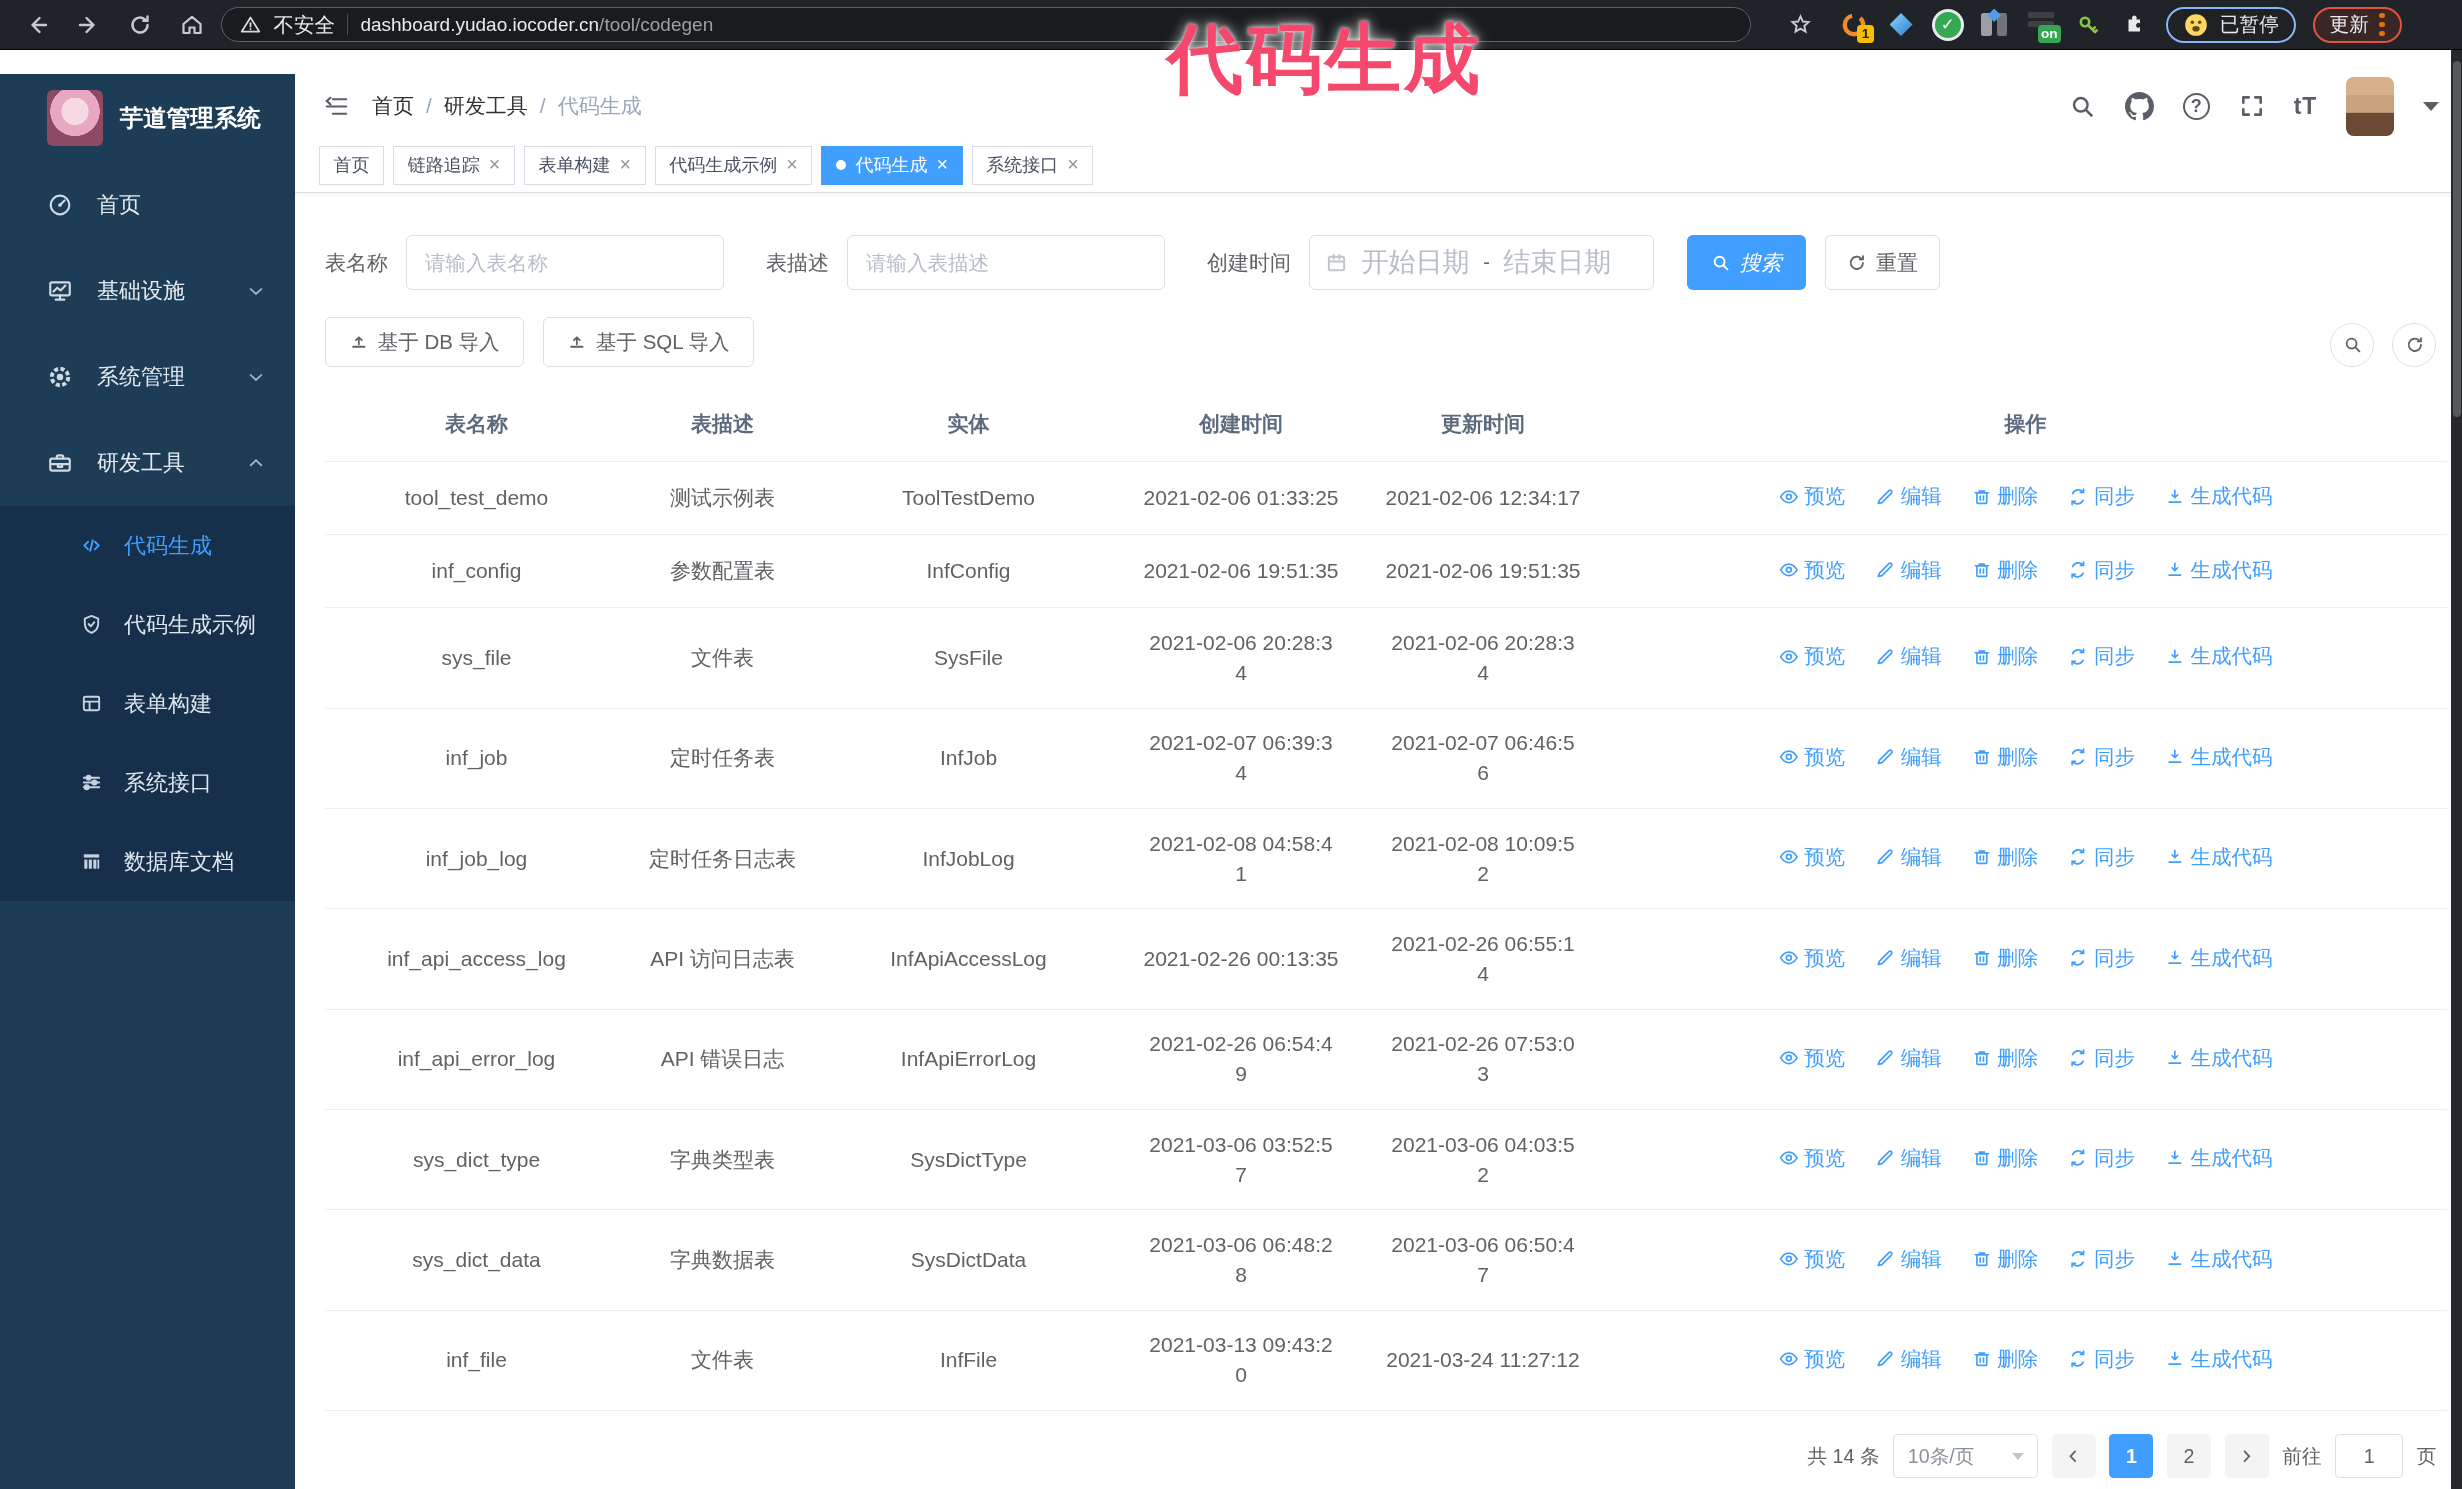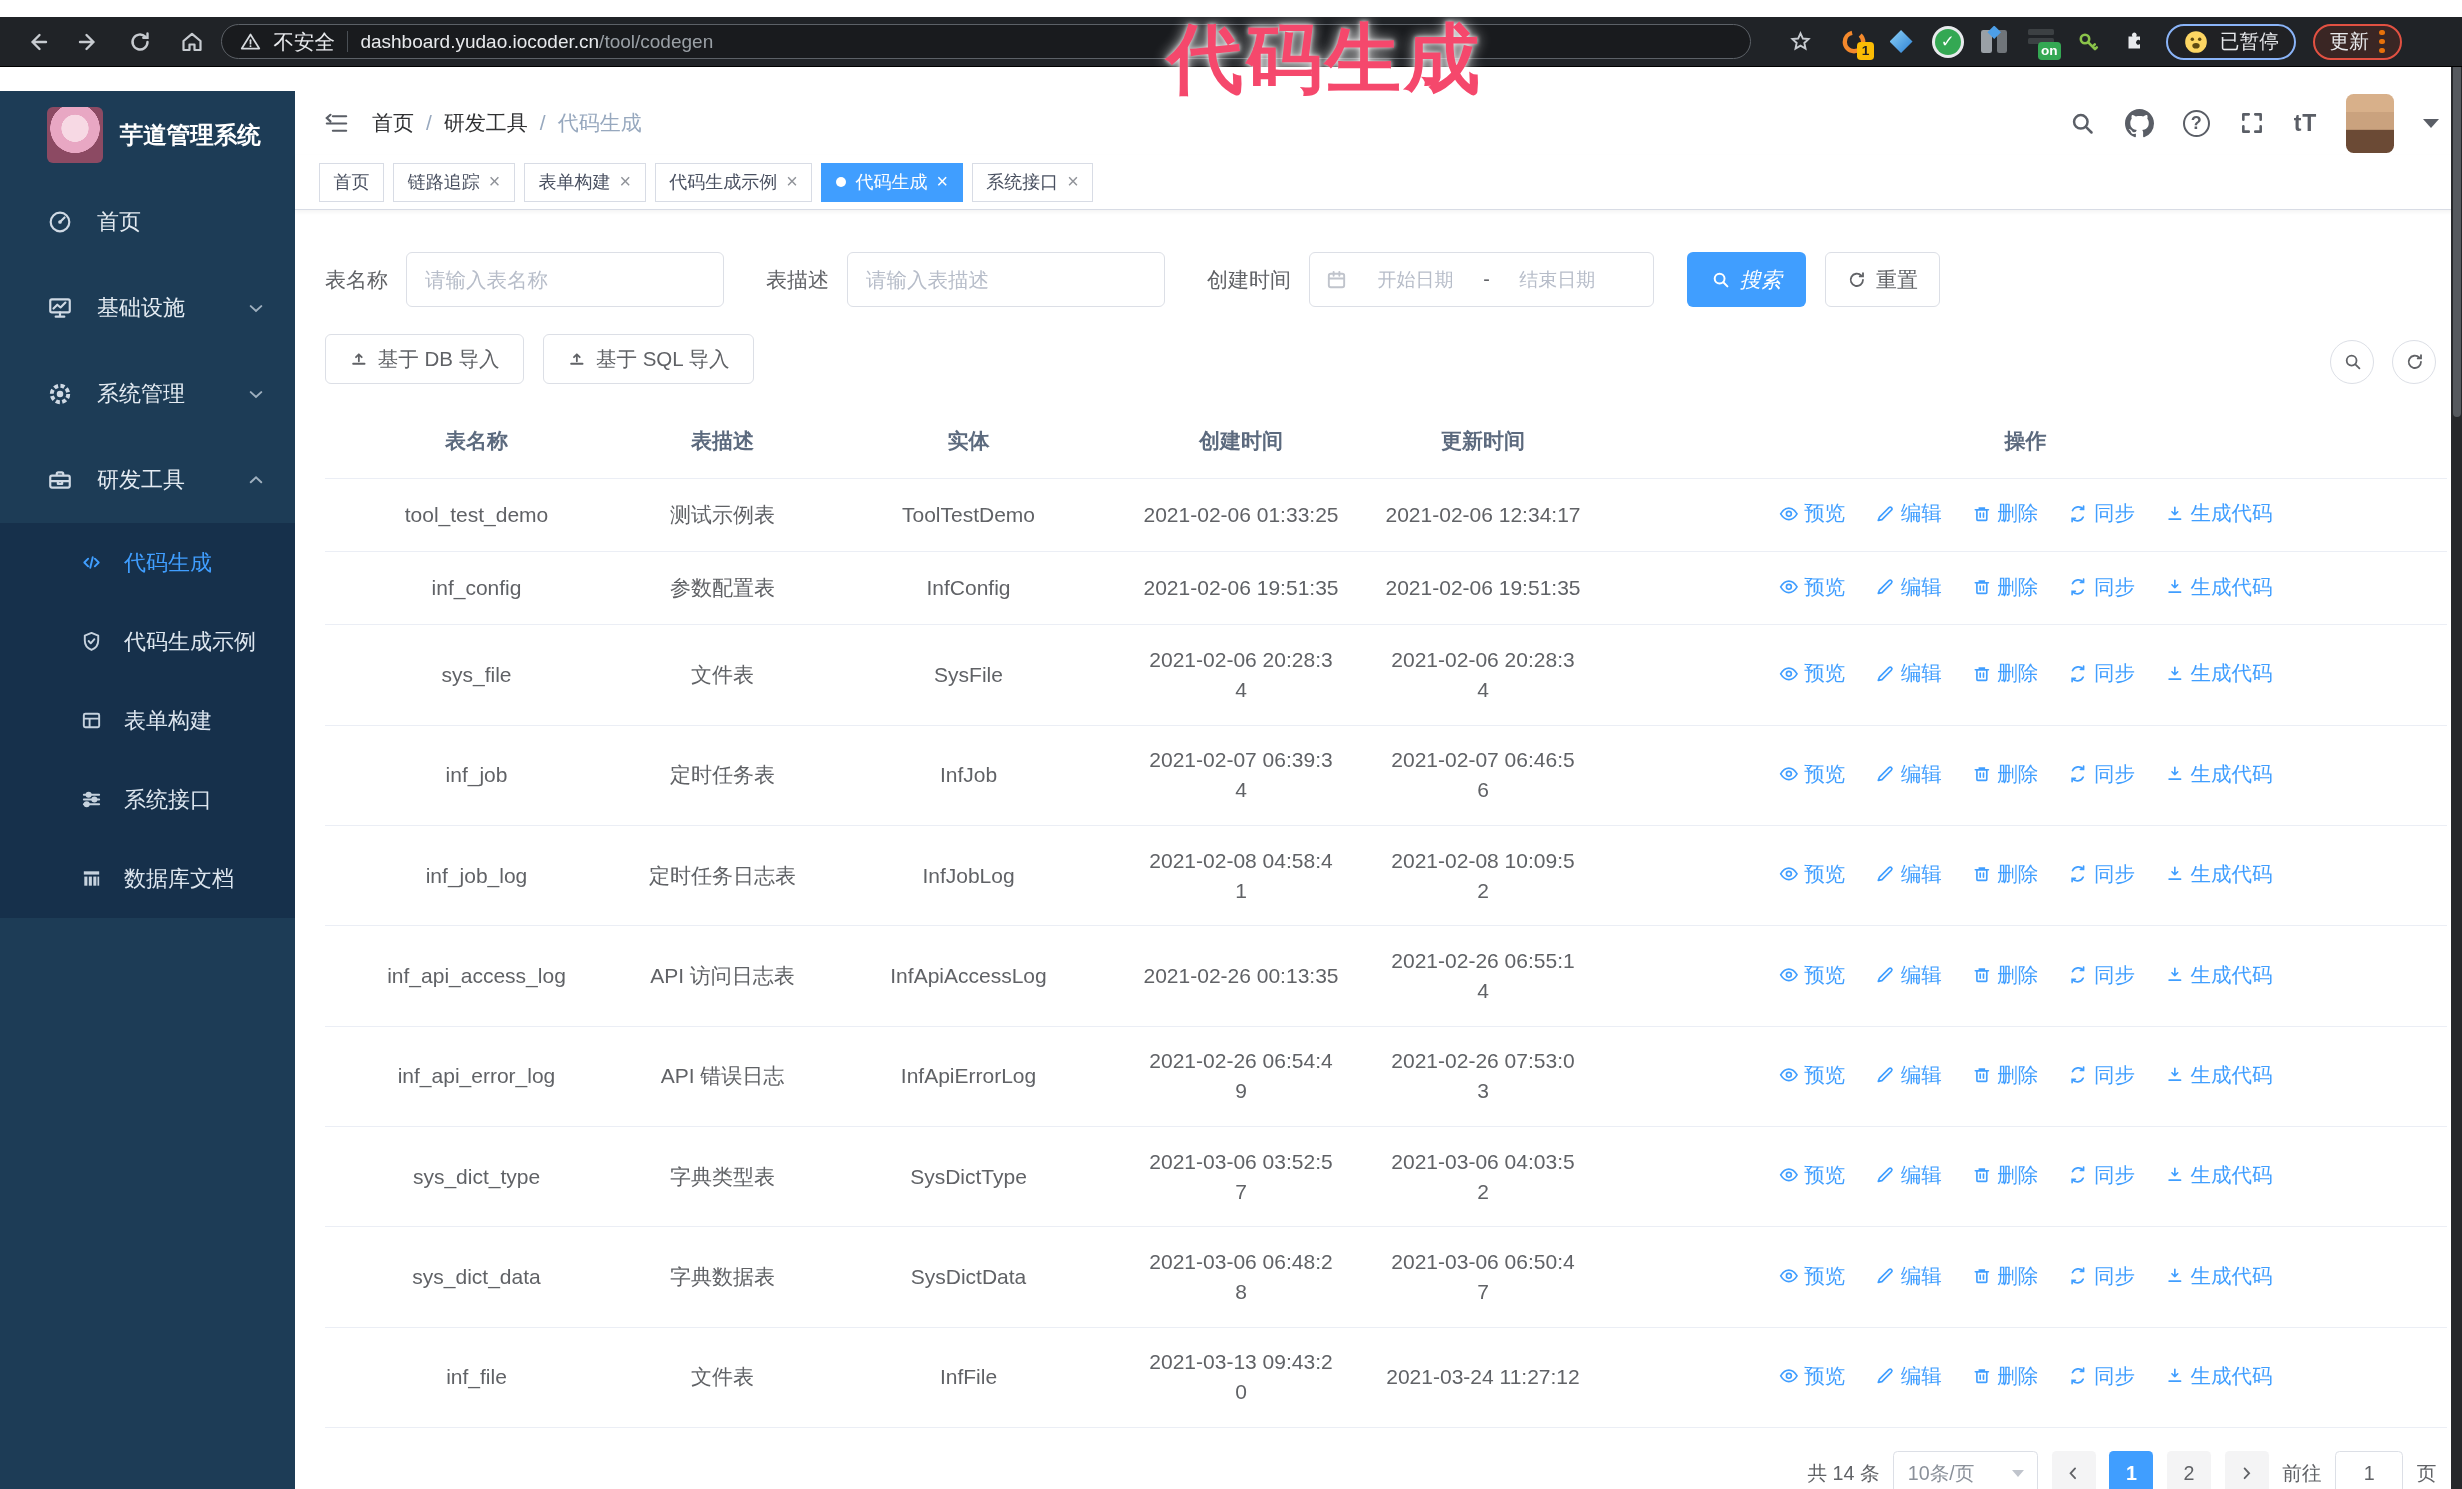--- a/index.html
+++ b/index.html
@@ -2,21 +2,21 @@
 <html style="--primary: #409EFF; --overlay-pink: #f5486c; --sidebar-bg: #1d3c56; --submenu-bg: #16304b;font-size:12px"><head>
 <meta charset="utf-8">
 <style>
   * { box-sizing: border-box; margin: 0; padding: 0; }
   html,body { width:2462px; height:1490px; overflow:hidden;
     font-family:"Liberation Sans","DejaVu Sans",sans-serif; background:#fff; }
   svg { display:block; }
 
   
   .browser-bar { position:relative; z-index:40; height:50px; background:#202327;
-    display:flex; align-items:center; padding:0 15px; gap:7.6px; border-bottom:1.5px solid #000;margin-top:17px; }
+    display:flex; align-items:center; padding:0 15px; gap:7.6px; border-bottom:1.5px solid #000; }
   .nav-ic { width:44px; height:44px; display:flex; align-items:center; justify-content:center;
     color:#c7cbd0; flex:0 0 auto; border-radius:50%; }
   .url-pill { width:1530px; height:35px; background:#191b1e; border:1.5px solid #5c6167;
     border-radius:18px; display:flex; align-items:center; padding:0 18px; gap:12px; flex:0 0 auto; }
   .url-pill .warn { color:#d6dade; }
   .url-divider { width:1.5px; height:21px; background:#4a4f55; }
   .url-text { font-size:19px; color:#e8eaed; white-space:nowrap; }
   .url-text .path { color:#9aa0a6; }
   .sec-label { font-size:20.5px; color:#e8eaed; white-space:nowrap; }
   .chrome-right { display:flex; align-items:center; gap:16.7px; margin-left:19.7px; }
@@ -95,21 +95,21 @@
   .filter-row { display:flex; align-items:center; margin-bottom:27px; }
   .f-label { font-size:21px; color:#606266; margin-right:18px; white-space:nowrap; }
   .f-gap { width:42px; }
   .inp { width:318px; height:55px; border:1.5px solid #dcdfe6; border-radius:6px; padding:0 18px;
     font-size:20.5px; color:#606266; outline:none; background:#fff;
     font-family:"Liberation Sans","DejaVu Sans",sans-serif; }
   .inp::placeholder { color:#b7bdc9; }
   .date-box { width:345px; height:55px; border:1.5px solid #dcdfe6; border-radius:6px; display:flex;
     align-items:center; gap:10.6px; padding:0 15px; background:#fff; }
   .date-box .cal { color:#c0c4cc; }
-  .date-inp { border:none; width:114px; font-size:19px; color:#606266; outline:none; text-align:center;
+  .date-inp { border:none; width:114px; font-size:27px; color:#606266; outline:none; text-align:center;
     font-family:"Liberation Sans","DejaVu Sans",sans-serif; }
   .date-inp::placeholder { color:#b7bdc9; }
   .range-sep { color:#606266; font-size:19.7px; }
   .btn { display:flex; align-items:center; gap:9px; height:55px; border-radius:6px; font-size:21px;
     cursor:pointer; border:1.5px solid transparent; white-space:nowrap; }
   .btn.primary { background:var(--primary,#409EFF); color:#fff; padding:0 23px; margin-left:33px;font-style:italic; }
   .btn.plain { background:#fff; border-color:#dcdfe6; color:#606266; padding:0 21px; margin-left:19.7px; }
 
   .toolbar-row { display:flex; align-items:flex-end; margin-bottom:23px; }
   .btn.import { height:50px; font-size:20.5px; margin-left:0; margin-right:19.7px; padding:0 23px; }

